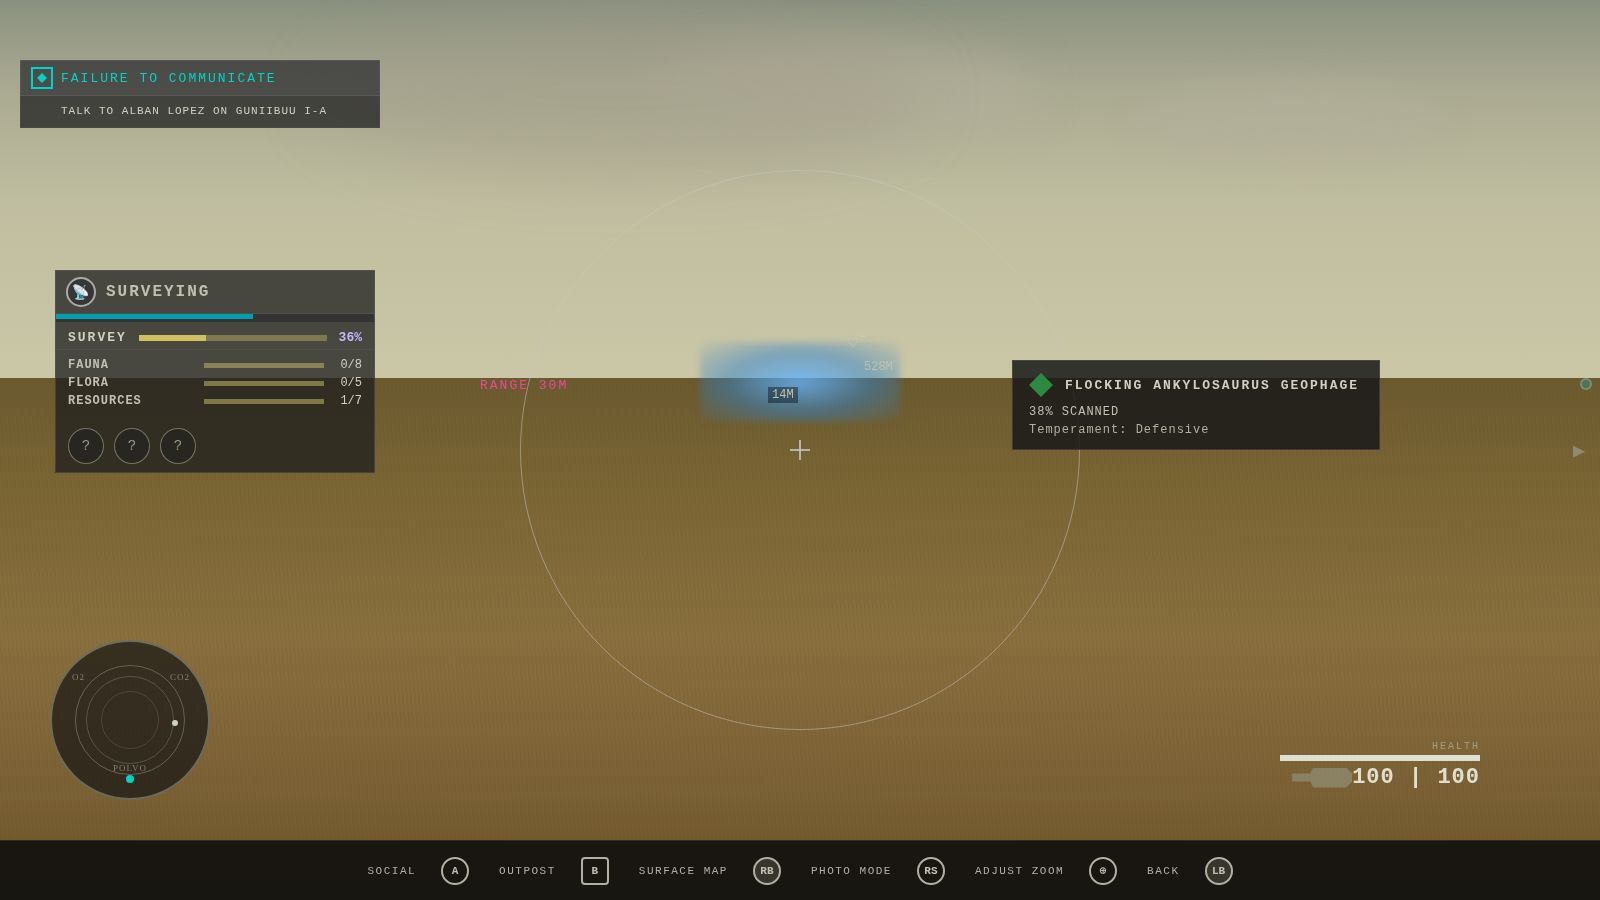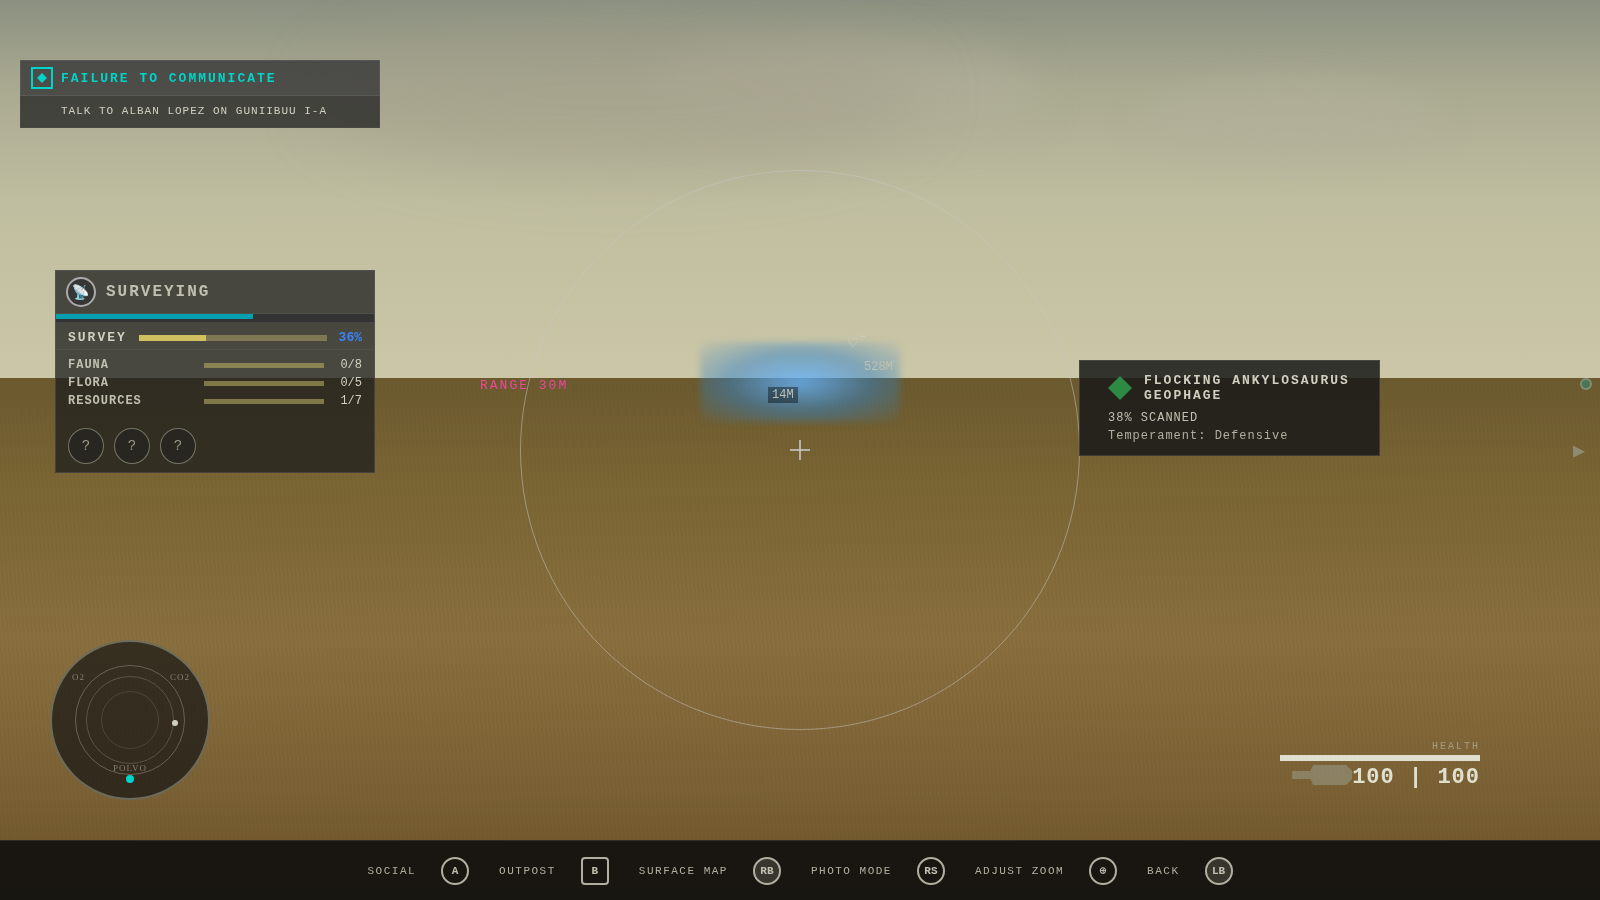--- a/index.html
+++ b/index.html
@@ -179,21 +179,21 @@
     }
     #quest-icon-inner {
       width: 10px;
       height: 10px;
       background: #00d4c8;
       clip-path: polygon(50% 0%, 100% 50%, 50% 100%, 0% 50%);
     }
     #quest-name {
       color: #00d4c8;
       font-size: 13px;
-      font-weight: bold;
+      font-weight: normal;
       letter-spacing: 2px;
       text-transform: uppercase;
     }
     #quest-subtitle {
       background: rgba(40,40,40,0.8);
       padding: 8px 10px 8px 40px;
       color: #d0d0c0;
       font-size: 11px;
       letter-spacing: 1px;
       line-height: 1.4;
@@ -289,21 +289,21 @@
       height: 6px;
       background: rgba(180,170,100,0.5);
       margin: 0 12px;
     }
     #survey-big-fill {
       height: 100%;
       background: #d0c060;
       width: 36%;
     }
     #survey-big-value {
-      color: #3b82f6;
+      color: #c4b5fd;
       font-size: 13px;
       font-weight: bold;
     }
     #survey-icons {
       display: flex;
       gap: 10px;
       padding: 8px 12px;
     }
     .survey-circle-btn {
       width: 36px;
@@ -423,24 +423,24 @@
       left: 53%;
       color: #d0d0c0;
       font-size: 16px;
     }
 
     
     #creature-panel {
       position: absolute;
       top: 360px;
       right: 220px;
-      width: 301px;
+      width: 368px;
       background: rgba(25,25,25,0.85);
       border: 1px solid rgba(100,100,100,0.4);
-      padding: 12px 28px;
+      padding: 12px 16px;
     }
     #creature-header {
       display: flex;
       align-items: center;
       gap: 12px;
       margin-bottom: 8px;
     }
     #creature-gem {
       width: 24px;
       height: 24px;
@@ -505,20 +505,21 @@
       margin-bottom: 4px;
       margin-left: auto;
     }
     #health-bar-fill {
       height: 100%;
       background: #e0e0d0;
       width: 100%;
     }
     #health-weapon {
       display: flex;
+      align-items: center;
       justify-content: flex-end;
       gap: 0;
     }
     #weapon-icon {
       width: 60px;
       height: 20px;
       background: rgba(150,150,130,0.6);
       clip-path: polygon(0% 30%, 30% 30%, 35% 0%, 90% 0%, 100% 30%, 100% 70%, 90% 100%, 35% 100%, 30% 70%, 0% 70%);
     }
     #health-value {

